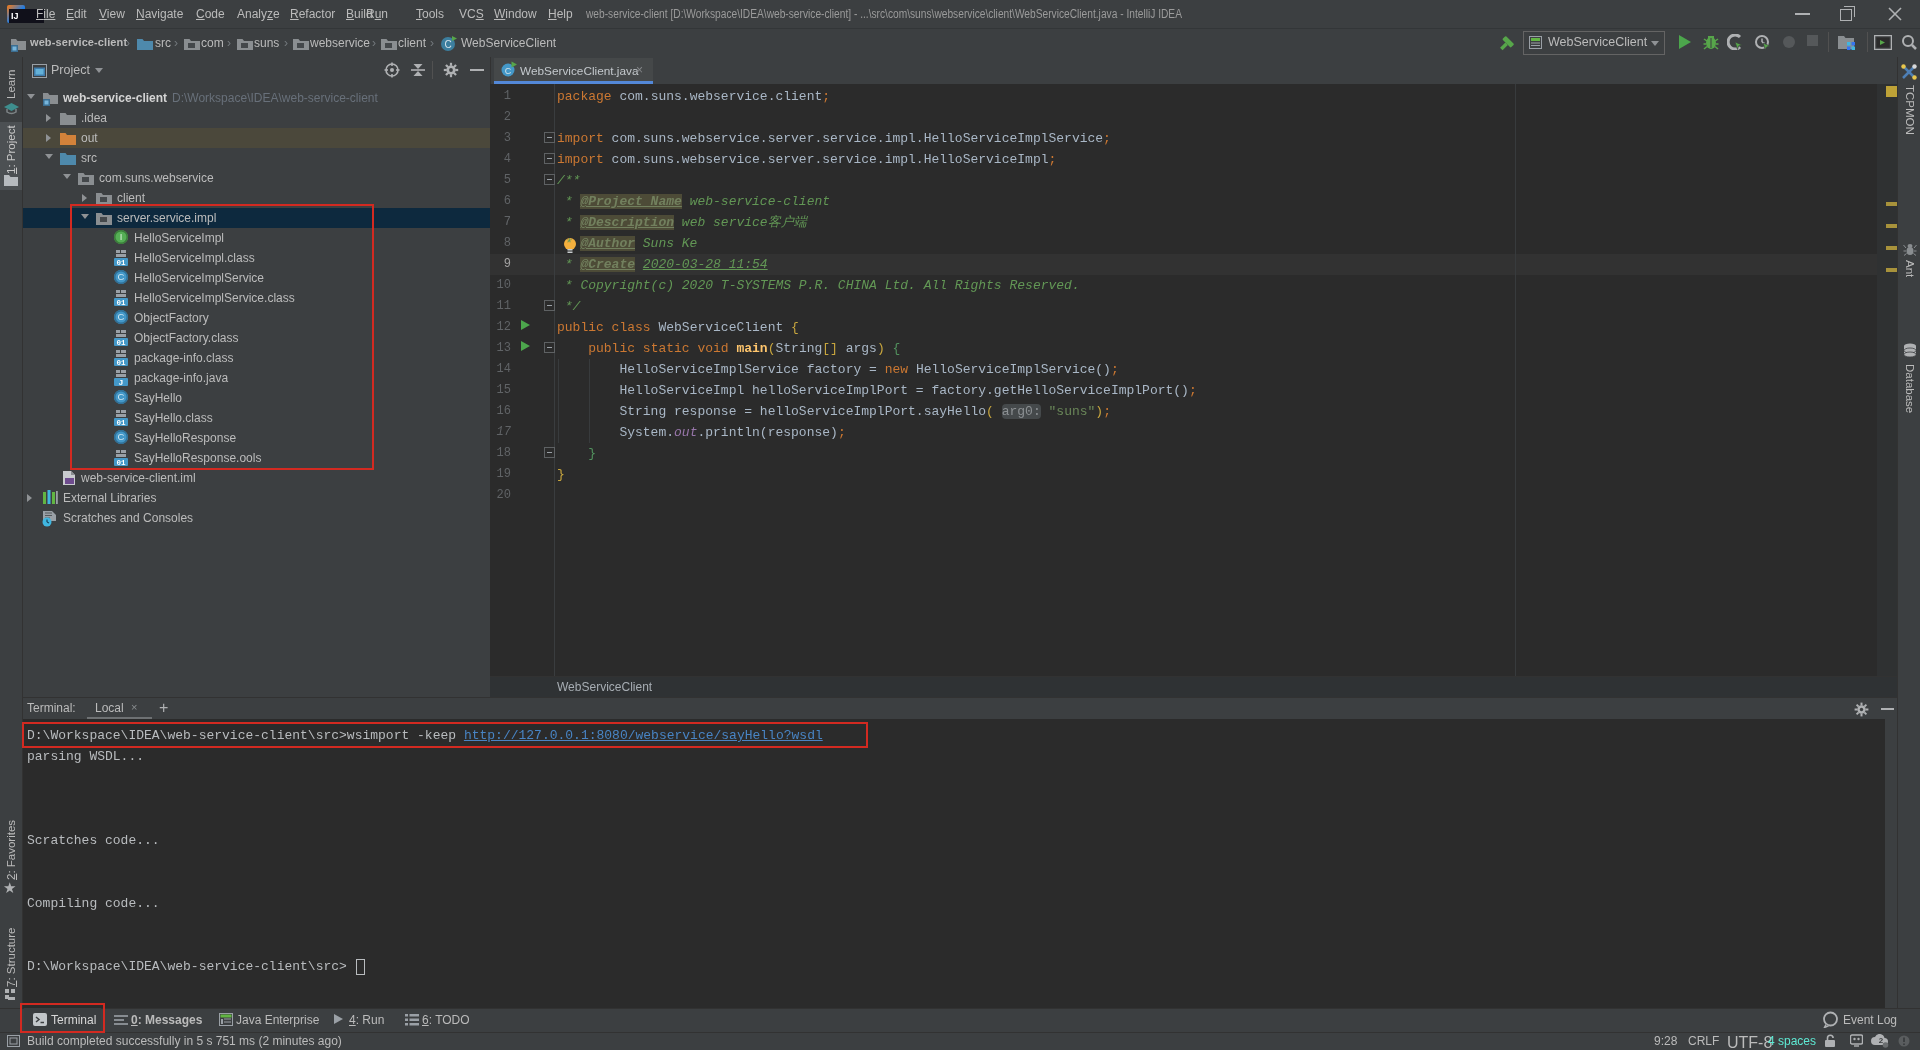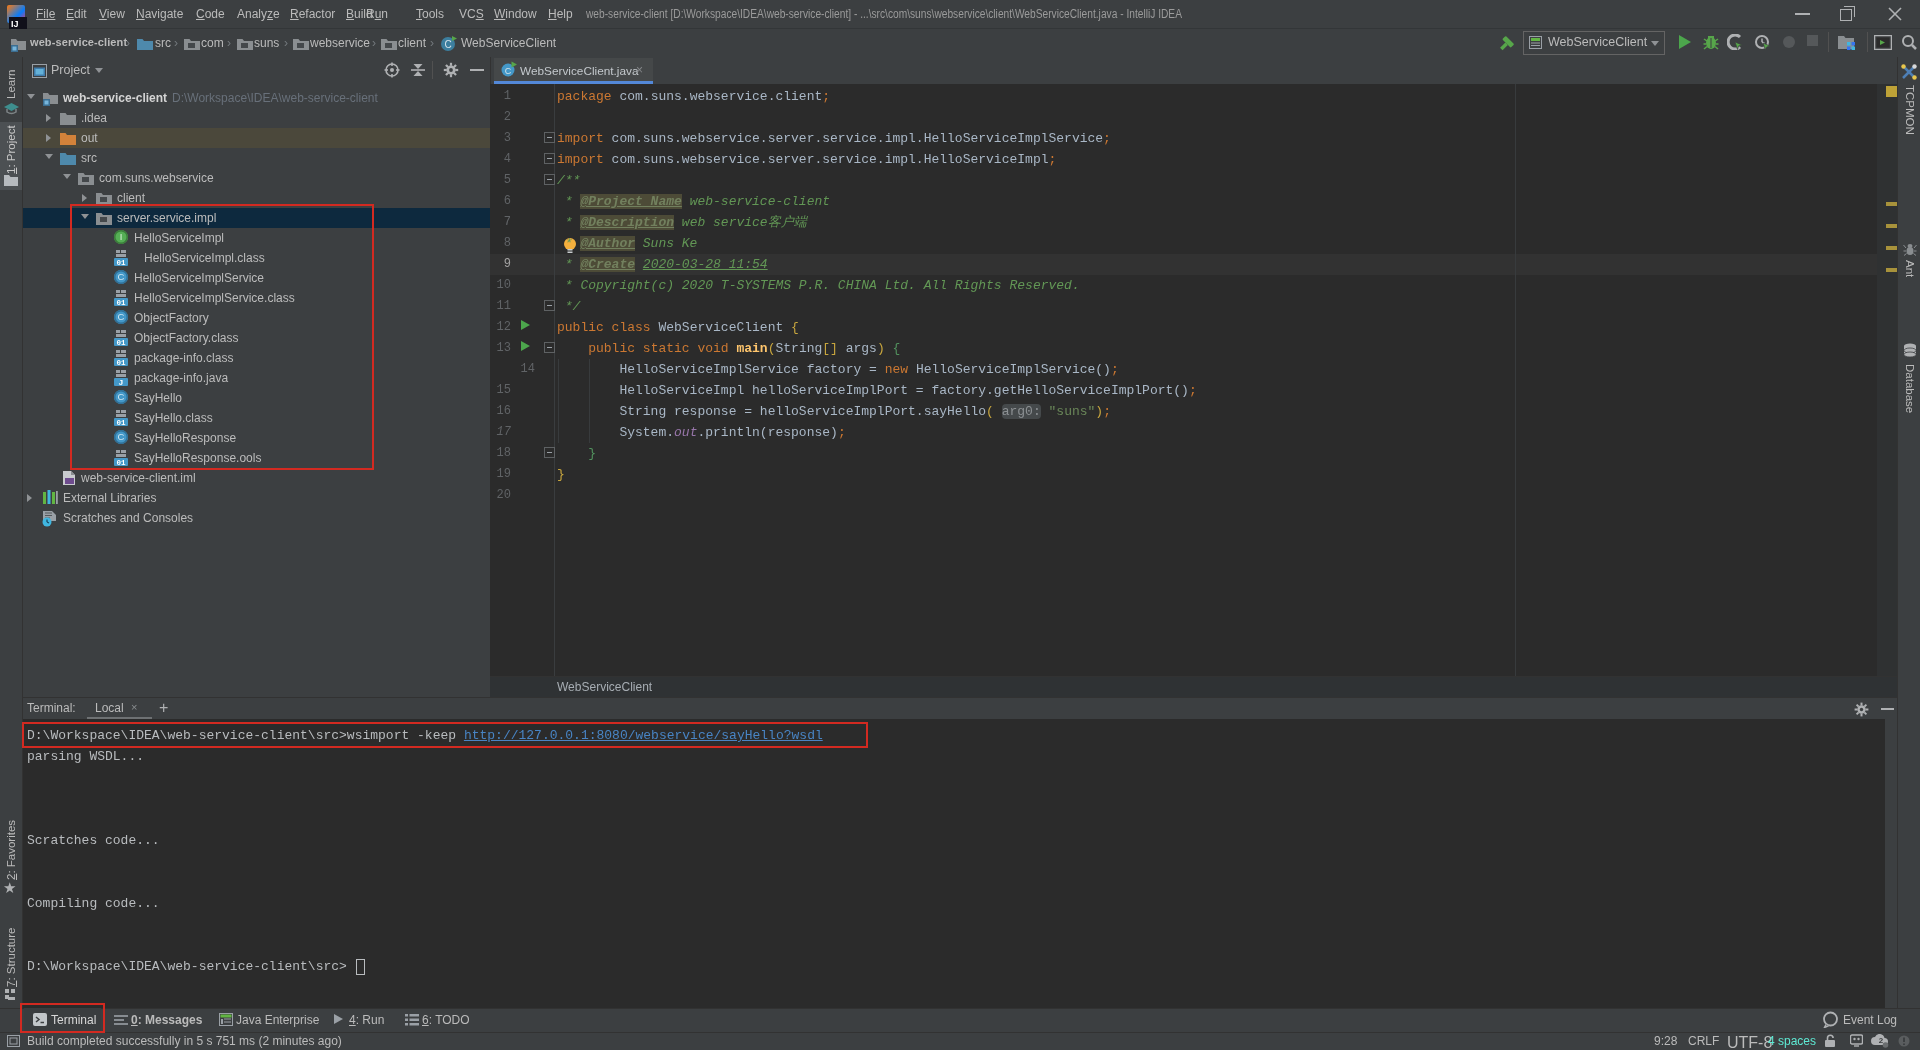--- a/index.html
+++ b/index.html
@@ -27,21 +27,21 @@
   .ballC{background:#4498C8;box-shadow:inset 0 0 0 1.5px #2F6F96;color:#CFE7F2;}
   .ballI{background:#55AF55;box-shadow:inset 0 0 0 1.5px #3A7C3A;color:#D8F0D8;}
 </style>
 </head>
 <body>
 
 <div class="abs" style="left:0;top:0;width:1920px;height:28px;background:#3C3F41;border-bottom:1px solid #333638;"></div>
 <div id="menubar">
 
   <div class="abs" style="left:7px;top:5px;width:18px;height:18px;background:linear-gradient(135deg,#f97a12 0%,#b07b58 20%,#087cfa 60%,#fe315d 100%);border-radius:2px;">
-    <div class="abs" style="left:2px;top:12px;width:18px;height:14px;background:#10101a;">
+    <div class="abs" style="left:2px;top:4px;width:35px;height:14px;background:#10101a;">
       <div class="abs" style="left:2px;top:2px;font-size:9px;font-weight:bold;color:#fff;line-height:10px;">IJ</div>
     </div>
   </div>
   <div id="menus" style="position:absolute;top:7px;left:0;height:16px;font-size:12px;color:#BBBBBB;">
     <span class="abs" style="left:36px;text-decoration:underline;"><span class="u">F</span>ile</span>
     <span class="abs" style="left:66px;"><span class="u">E</span>dit</span>
     <span class="abs" style="left:99px;"><span class="u">V</span>iew</span>
     <span class="abs" style="left:136px;"><span class="u">N</span>avigate</span>
     <span class="abs" style="left:196px;"><span class="u">C</span>ode</span>
     <span class="abs" style="left:237px;">Analy<span class="u">z</span>e</span>
@@ -342,21 +342,21 @@
       <span class="tree-txt" style="position:absolute;left:134px;">HelloServiceImpl</span>
     </div>
   <div class="row" style="left:0;top:248px;">
       <svg width="16" height="16" style="position:absolute;left:114px;top:2px;">
         <rect x="2" y="0" width="4" height="3" fill="#9AA0A6"></rect>
         <rect x="7" y="0" width="5" height="3" fill="#9AA0A6"></rect>
         <rect x="2" y="4" width="10" height="3" fill="#9AA0A6"></rect>
         <rect x="0" y="8" width="14" height="8" rx="1" fill="#4498C8"></rect>
         <text x="7" y="14.5" font-size="7.5" font-weight="bold" fill="#fff" text-anchor="middle" font-family="Liberation Mono">01</text>
       </svg>
-      <span class="tree-txt" style="position:absolute;left:144px;">HelloServiceImpl.class</span>
+      <span class="tree-txt" style="position:absolute;left:134px;">HelloServiceImpl.class</span>
     </div>
   <div class="row" style="left:0;top:268px;">
       <div class="ball ballC" style="left:114px;">C</div>
       <span class="tree-txt" style="position:absolute;left:134px;">HelloServiceImplService</span>
     </div>
   <div class="row" style="left:0;top:288px;">
       <svg width="16" height="16" style="position:absolute;left:114px;top:2px;">
         <rect x="2" y="0" width="4" height="3" fill="#9AA0A6"></rect>
         <rect x="7" y="0" width="5" height="3" fill="#9AA0A6"></rect>
         <rect x="2" y="4" width="10" height="3" fill="#9AA0A6"></rect>
@@ -484,21 +484,21 @@
     <div class="num" style="left:476px;top:149px;">4</div>
     <div class="num" style="left:476px;top:170px;">5</div>
     <div class="num" style="left:476px;top:191px;">6</div>
     <div class="num" style="left:476px;top:212px;">7</div>
     <div class="num" style="left:476px;top:233px;">8</div>
     <div class="num" style="left:476px;top:254px;color:#A4A3A3;">9</div>
     <div class="num" style="left:476px;top:275px;">10</div>
     <div class="num" style="left:476px;top:296px;">11</div>
     <div class="num" style="left:476px;top:317px;">12</div>
     <div class="num" style="left:476px;top:338px;">13</div>
-    <div class="num" style="left:500px;top:359px;">14</div>
+    <div class="num" style="left:476px;top:359px;">14</div>
     <div class="num" style="left:476px;top:380px;">15</div>
     <div class="num" style="left:476px;top:401px;">16</div>
     <div class="num" style="left:476px;top:422px;font-style:italic;">17</div>
     <div class="num" style="left:476px;top:443px;">18</div>
     <div class="num" style="left:476px;top:464px;">19</div>
     <div class="num" style="left:476px;top:485px;">20</div>
   </div>
 
   <div id="gutter">
     <div class="abs" style="left:544px;top:132px;width:9px;height:9px;border:1px solid #5E6163;background:#2B2B2B;">

